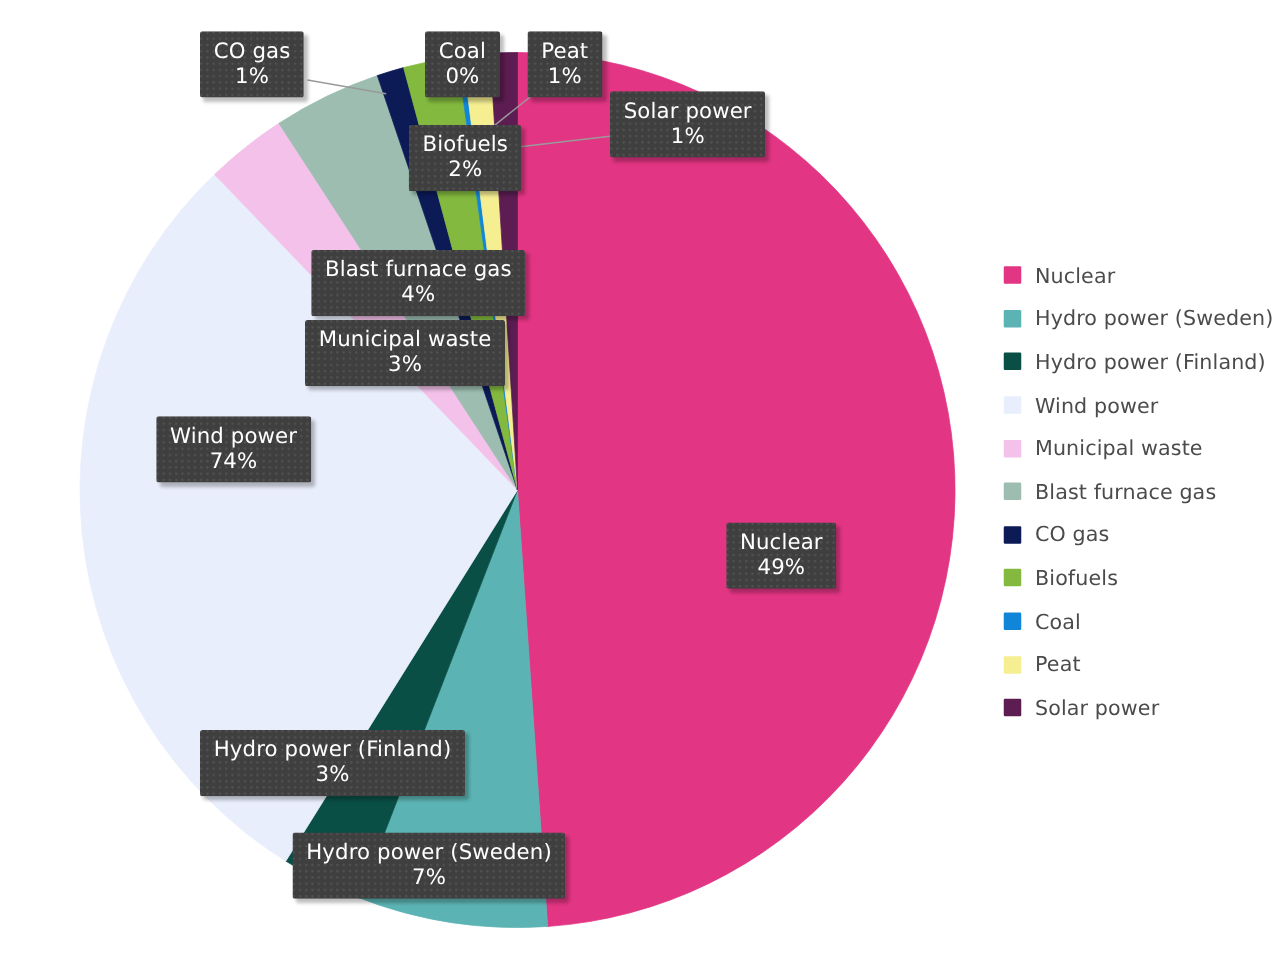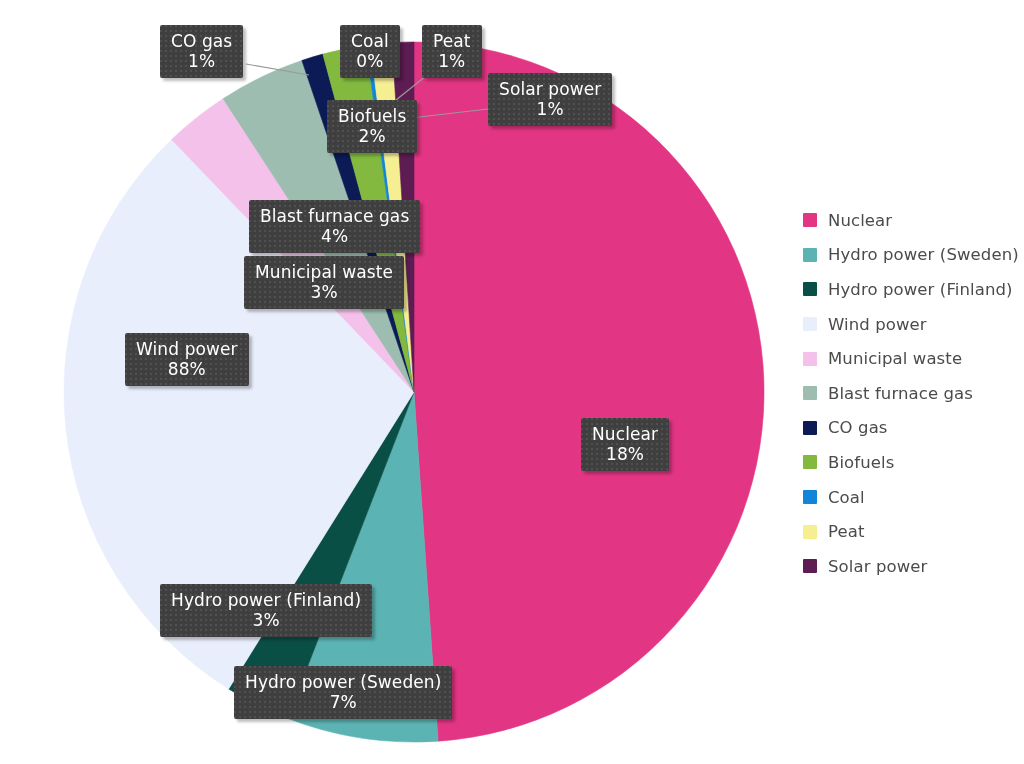--- a/index.html
+++ b/index.html
@@ -130,25 +130,25 @@
       <div class="callout" style="left: 227px; top: 200px;">
         <span class="cl-name">Blast furnace gas</span>
         <span class="cl-val">4%</span>
       </div>
       <div class="callout" style="left: 222px; top: 256px;">
         <span class="cl-name">Municipal waste</span>
         <span class="cl-val">3%</span>
       </div>
       <div class="callout" style="left: 103px; top: 333px;">
         <span class="cl-name">Wind power</span>
-        <span class="cl-val">88%</span>
+        <span class="cl-val">74%</span>
       </div>
       <div class="callout" style="left: 559px; top: 418px;">
         <span class="cl-name">Nuclear</span>
-        <span class="cl-val">18%</span>
+        <span class="cl-val">49%</span>
       </div>
       <div class="callout" style="left: 138px; top: 584px;">
         <span class="cl-name">Hydro power (Finland)</span>
         <span class="cl-val">3%</span>
       </div>
       <div class="callout" style="left: 212px; top: 666px;">
         <span class="cl-name">Hydro power (Sweden)</span>
         <span class="cl-val">7%</span>
       </div>
     </div>

